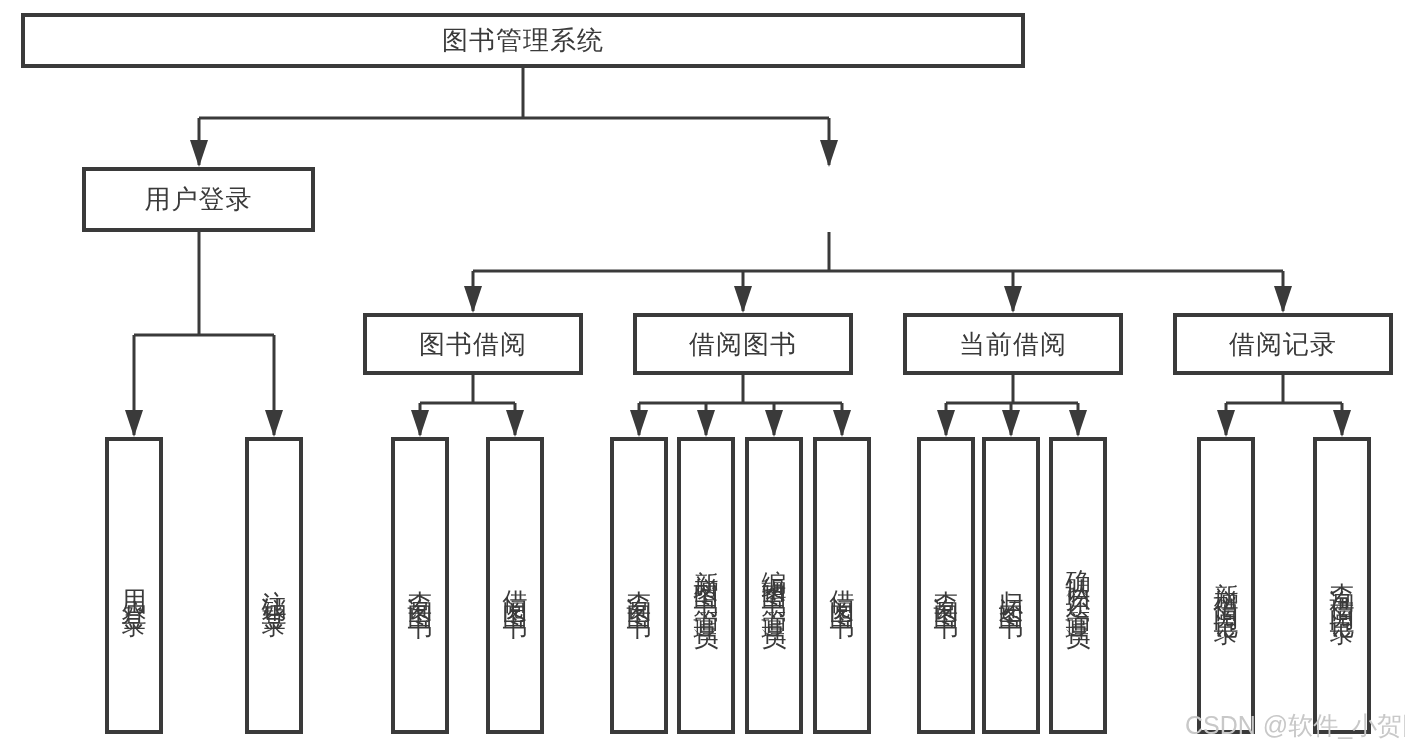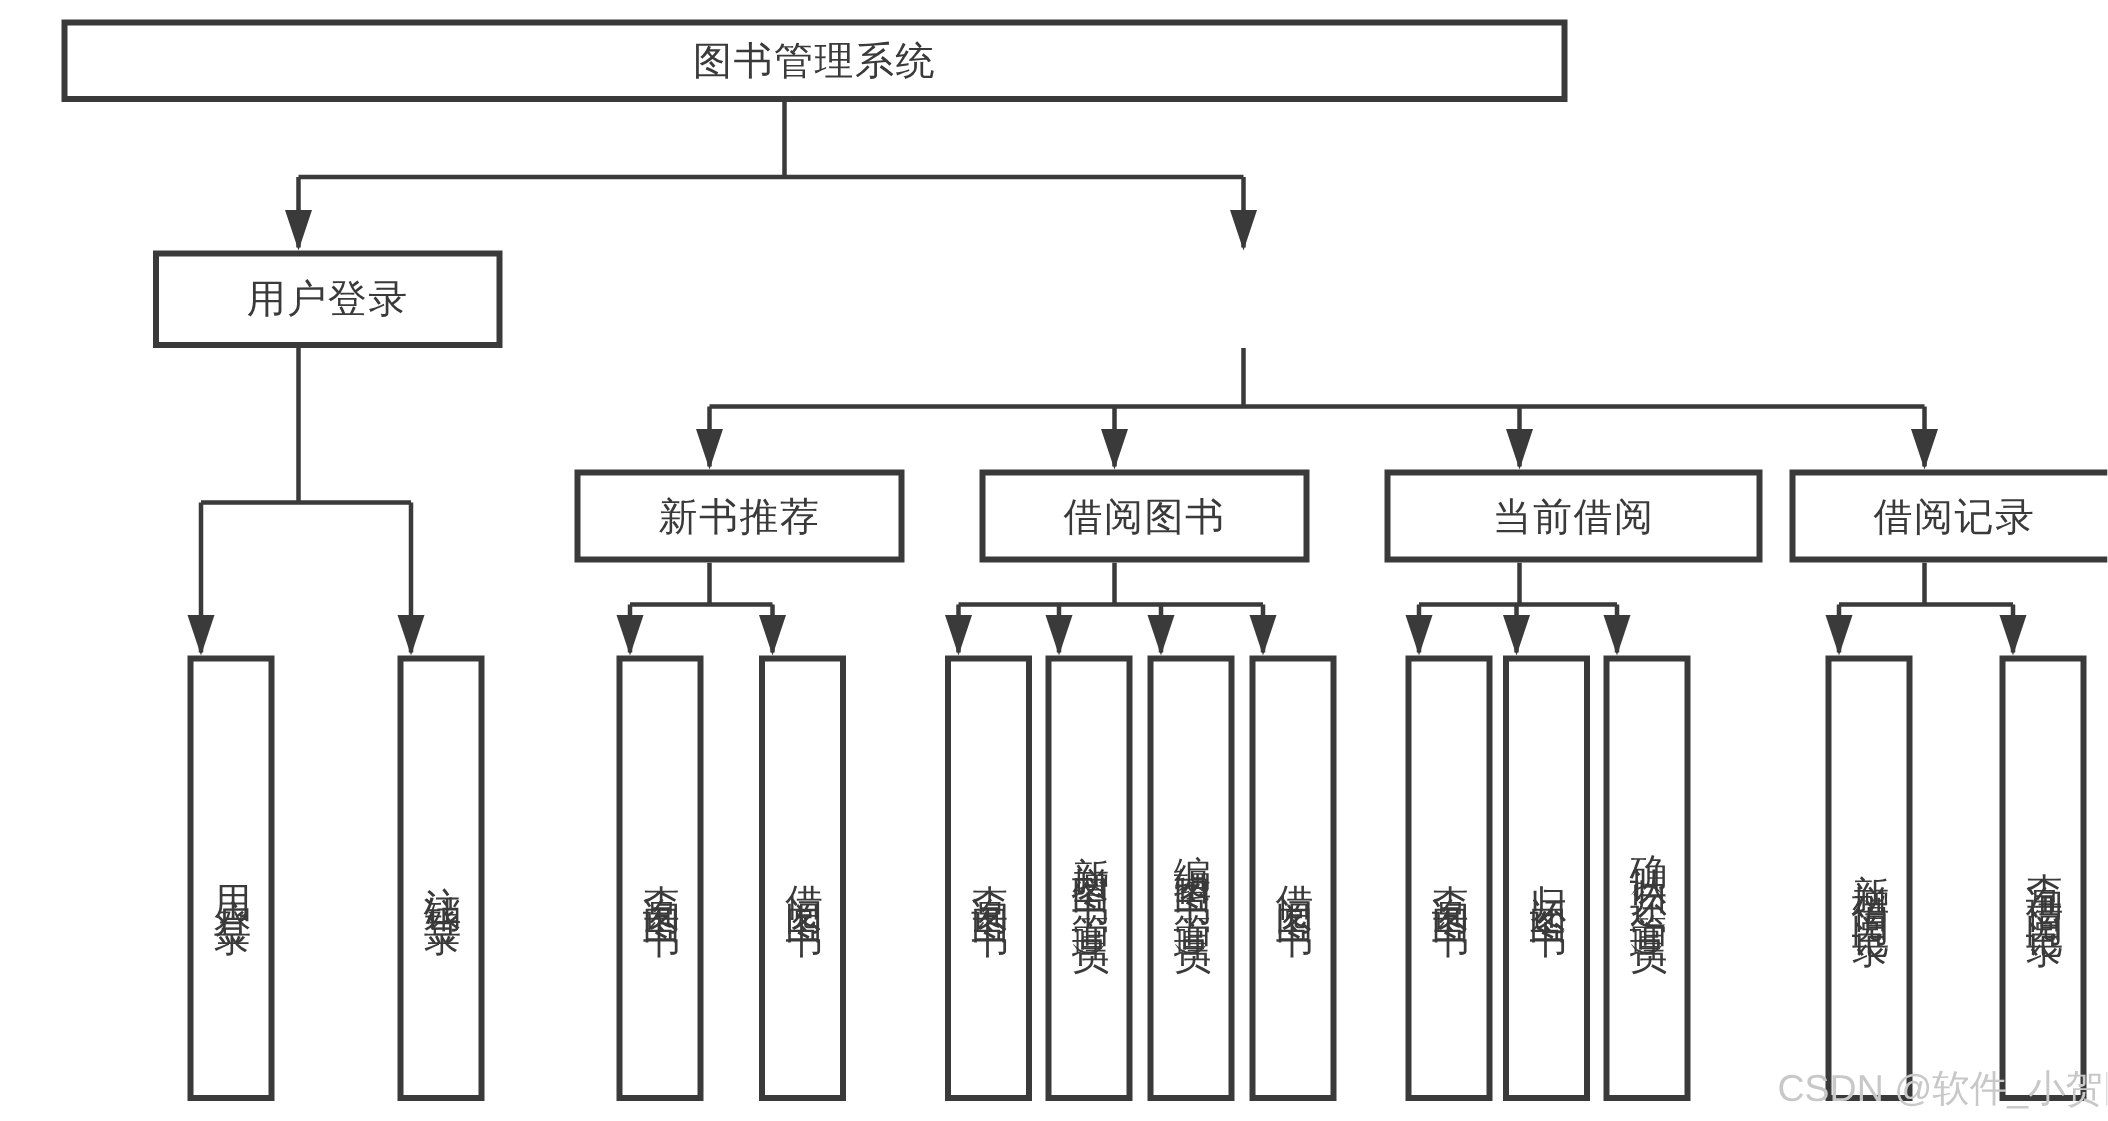--- a/index.html
+++ b/index.html
@@ -31,21 +31,20 @@
     fill: var(--line, #3a3a3a);
   }
   .node {
     position: absolute;
     box-sizing: border-box;
     background: var(--box-bg, #ffffff);
     border: 4px solid var(--line, #3a3a3a);
     display: flex;
     align-items: center;
     justify-content: center;
-    margin-left: 20px;
   }
   .h-label {
     font-size: 26px;
     color: var(--text, #3a3a3a);
     letter-spacing: 1px;
     white-space: nowrap;
   }
   .leaf {
     top: 437px;
     width: 58px;
@@ -119,26 +118,26 @@
 
   <div class="node" style="left:21px; top:13px; width:1004px; height:55px;">
     <span class="h-label">图书管理系统</span>
   </div>
 
   <div class="node" style="left:82px; top:167px; width:233px; height:65px;">
     <span class="h-label">用户登录</span>
   </div>
 
   <div class="node" style="left:363px; top:313px; width:220px; height:62px;">
-    <span class="h-label">新书推荐</span>
+    <span class="h-label">图书借阅</span>
   </div>
   <div class="node" style="left:633px; top:313px; width:220px; height:62px;">
     <span class="h-label">借阅图书</span>
   </div>
-  <div class="node" style="left:903px; top:313px; width:252px; height:62px;">
+  <div class="node" style="left:903px; top:313px; width:220px; height:62px;">
     <span class="h-label">当前借阅</span>
   </div>
   <div class="node" style="left:1173px; top:313px; width:220px; height:62px;">
     <span class="h-label">借阅记录</span>
   </div>
 
   <div class="node leaf" style="left:105px;">
     <span class="leaf-label">用户登录</span>
   </div>
   <div class="node leaf" style="left:245px;">

